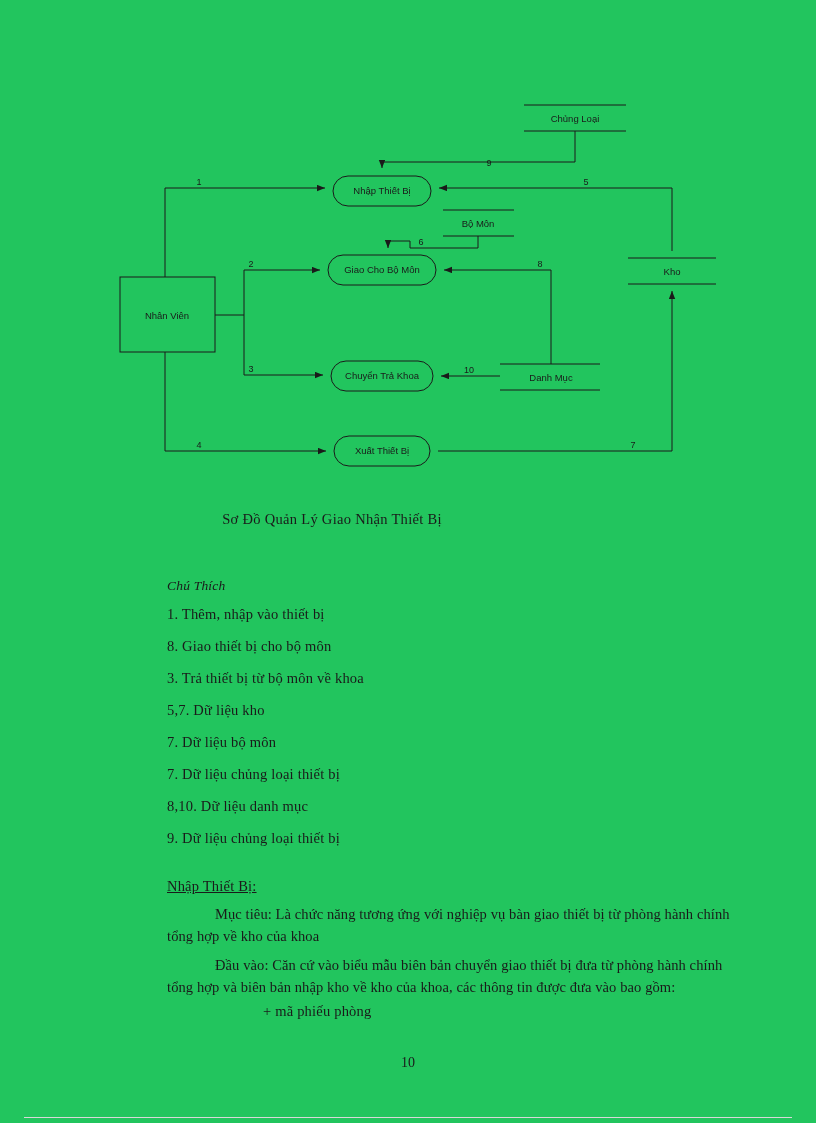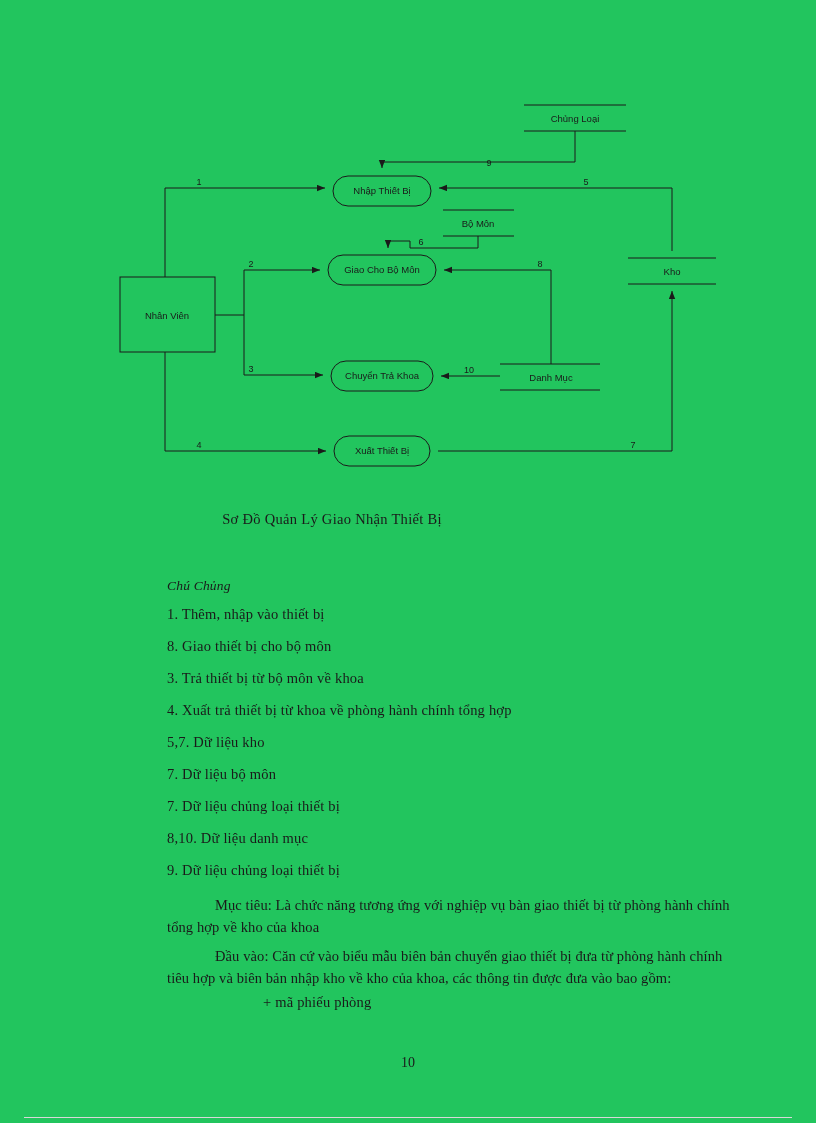--- a/index.html
+++ b/index.html
@@ -229,36 +229,36 @@
         <path class="flow" d="M500,376 L441,376" marker-end="url(#arr)"></path>
         <text class="dg-num" x="469" y="373" text-anchor="middle">10</text>
       </g>
     </svg>
   </div>
 
   <div class="caption">Sơ Đồ Quản Lý Giao Nhận Thiết Bị</div>
 
   <div class="body-block">
 
-    <p class="legend-title">Chú Chủng</p>
+    <p class="legend-title">Chú Thích</p>
 
     <p class="legend-item">1. Thêm, nhập vào thiết bị</p>
     <p class="legend-item">8. Giao thiết bị cho bộ môn</p>
     <p class="legend-item">3. Trả thiết bị từ bộ môn về khoa</p>
-    <p class="legend-item">4. Xuất trả thiết bị từ khoa về phòng hành chính tổng hợp</p>
     <p class="legend-item">5,7.  Dữ liệu kho</p>
     <p class="legend-item">7. Dữ liệu bộ môn</p>
     <p class="legend-item">7. Dữ liệu chủng loại thiết bị</p>
     <p class="legend-item">8,10.  Dữ liệu danh mục</p>
     <p class="legend-item">9. Dữ liệu chủng loại thiết bị</p>
 
+    <div><span class="section-head">Nhập Thiết Bị:</span></div>
 
     <p class="para tight">Mục tiêu: Là chức năng tương ứng với nghiệp vụ bàn giao thiết bị từ phòng hành chính tổng hợp về kho của khoa</p>
 
-    <p class="para">Đầu vào: Căn cứ vào biểu mẫu biên bản chuyển giao thiết bị đưa từ phòng hành chính tiêu hợp và biên bản nhập kho về kho của khoa, các thông tin được đưa vào bao gồm:</p>
+    <p class="para">Đầu vào: Căn cứ vào biểu mẫu biên bản chuyển giao thiết bị đưa từ phòng hành chính tổng hợp và biên bản nhập kho về kho của khoa, các thông tin được đưa vào bao gồm:</p>
 
     <p class="bullet">+ mã phiếu phòng</p>
   </div>
 
   <div class="page-number">10</div>
 
   <div class="footer-rule"></div>
 </div>
 
 </body></html>

